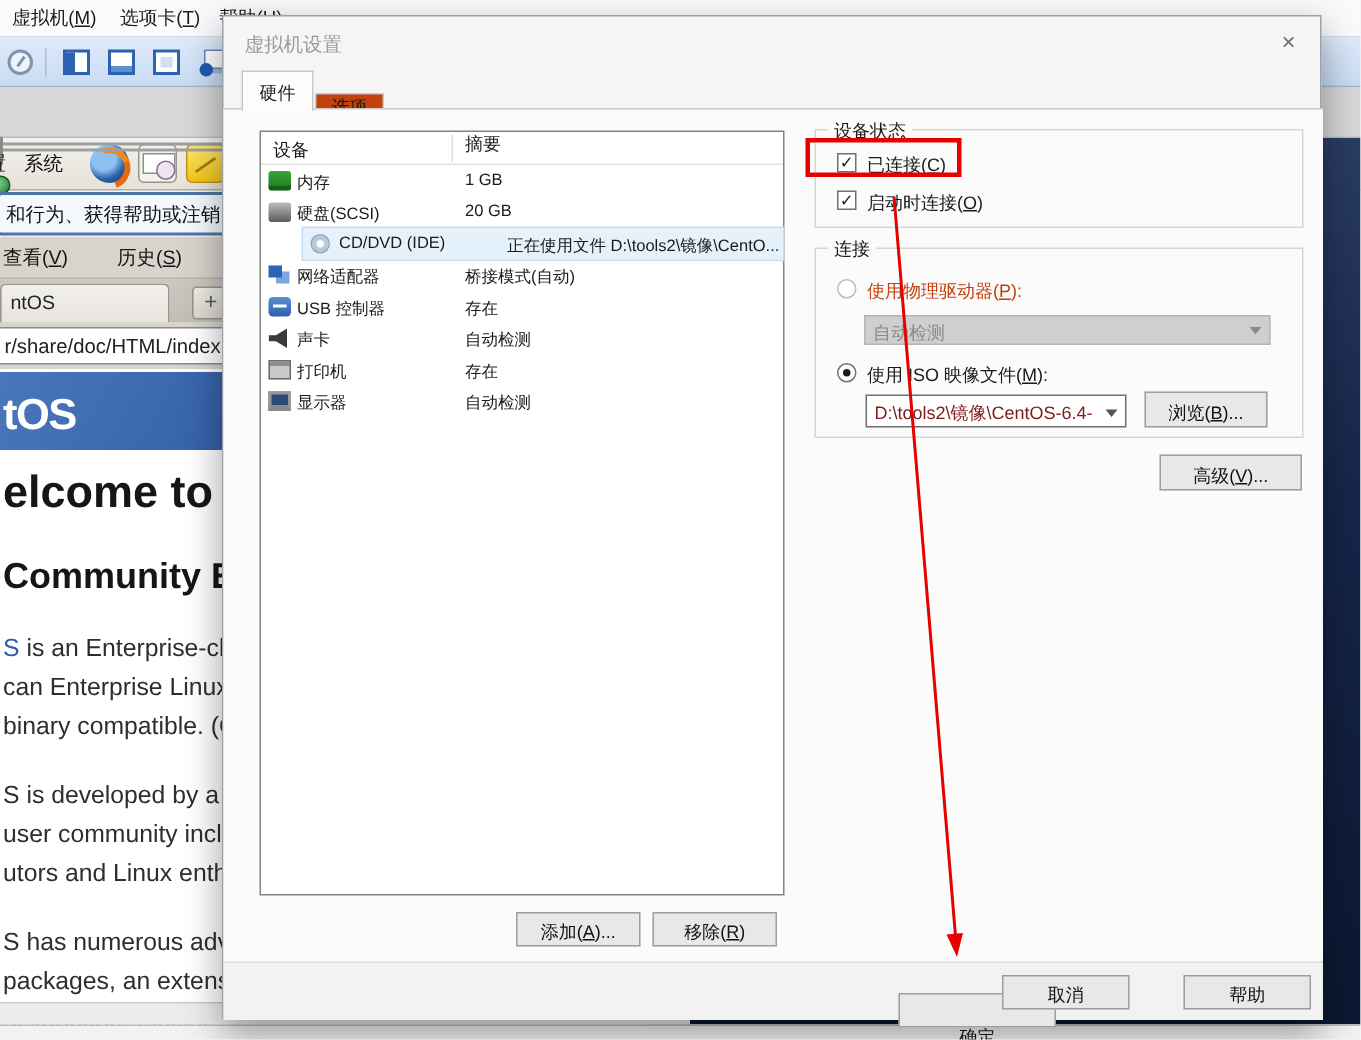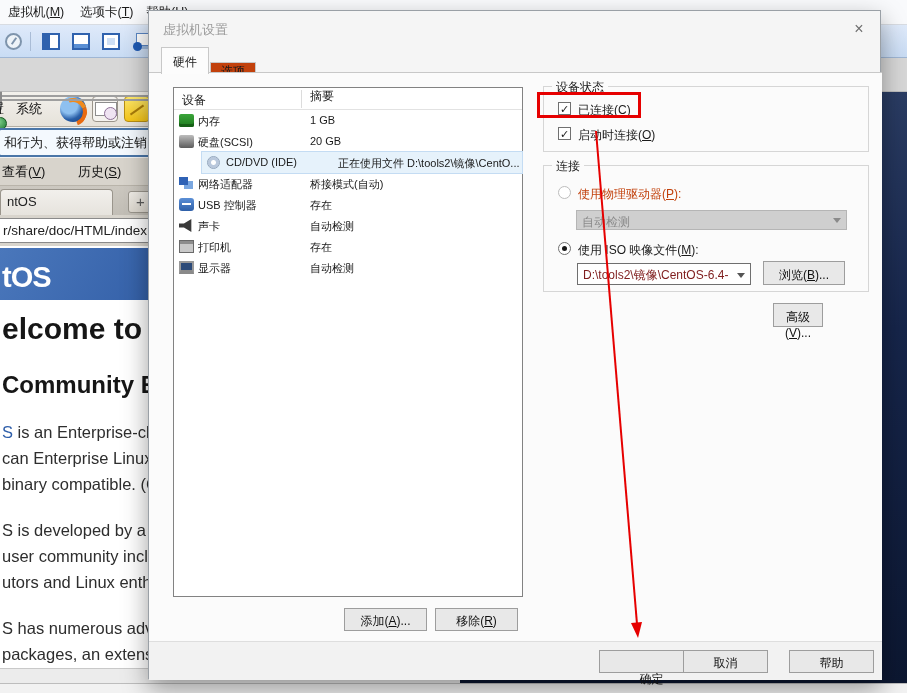--- a/index.html
+++ b/index.html
@@ -131,24 +131,24 @@
   .radio.sel::after { content:""; position:absolute; left:3px; top:3px; width:5px; height:5px; border-radius:50%; background:#1a1a1a; }
   .radio.dis { border-color:#bdbdbd; }
   .graytext { color:#c2410c; }
   .combo { position:absolute; font-size:12px; padding:3px 18px 0 5px; white-space:nowrap; overflow:hidden; }
   .combo .chev { position:absolute; right:5px; top:7px; width:0; height:0; border-left:4px solid transparent;
     border-right:4px solid transparent; border-top:5px solid #8a8a8a; }
   .combo-dis { left:32px; top:44px; width:271px; height:20px; background:#cfcfcf; border:1px solid #b5b5b5; color:#8a8a8a; }
   .combo-iso { left:33px; top:97px; width:174px; height:22px; background:#fff; border:1px solid #6f6f6f; color:#7f1d1d; }
   .combo-iso .chev { border-top-color:#555; top:9px; }
   .btn-browse { left:219px; top:95px; width:82px; height:24px; padding-top:5px; }
-  .btn-advanced { left:624px; top:230px; width:50px; height:24px; padding-top:5px; }
-
-  .btn-ok { left:450px; top:8px; width:105px; height:23px; padding-top:20px; }
-  .btn-cancel { left:534px; top:8px; width:85px; height:23px; padding-top:4px; }
+  .btn-advanced { left:624px; top:230px; width:95px; height:24px; padding-top:5px; }
+
+  .btn-ok { left:450px; top:20px; width:105px; height:23px; padding-top:20px; }
+  .btn-cancel { left:519px; top:8px; width:85px; height:23px; padding-top:4px; }
   .btn-help { left:640px; top:8px; width:85px; height:23px; padding-top:4px; }
 
   
   .red-box { position:absolute; left:537px; top:92px; width:104px; height:26px; border:3px solid #e60000;
     z-index:30; pointer-events:none; }
   .arrow-svg { position:absolute; left:0; top:0; z-index:30; pointer-events:none; }
   u { text-decoration:underline; }
 </style>
 </head>
 <body>

